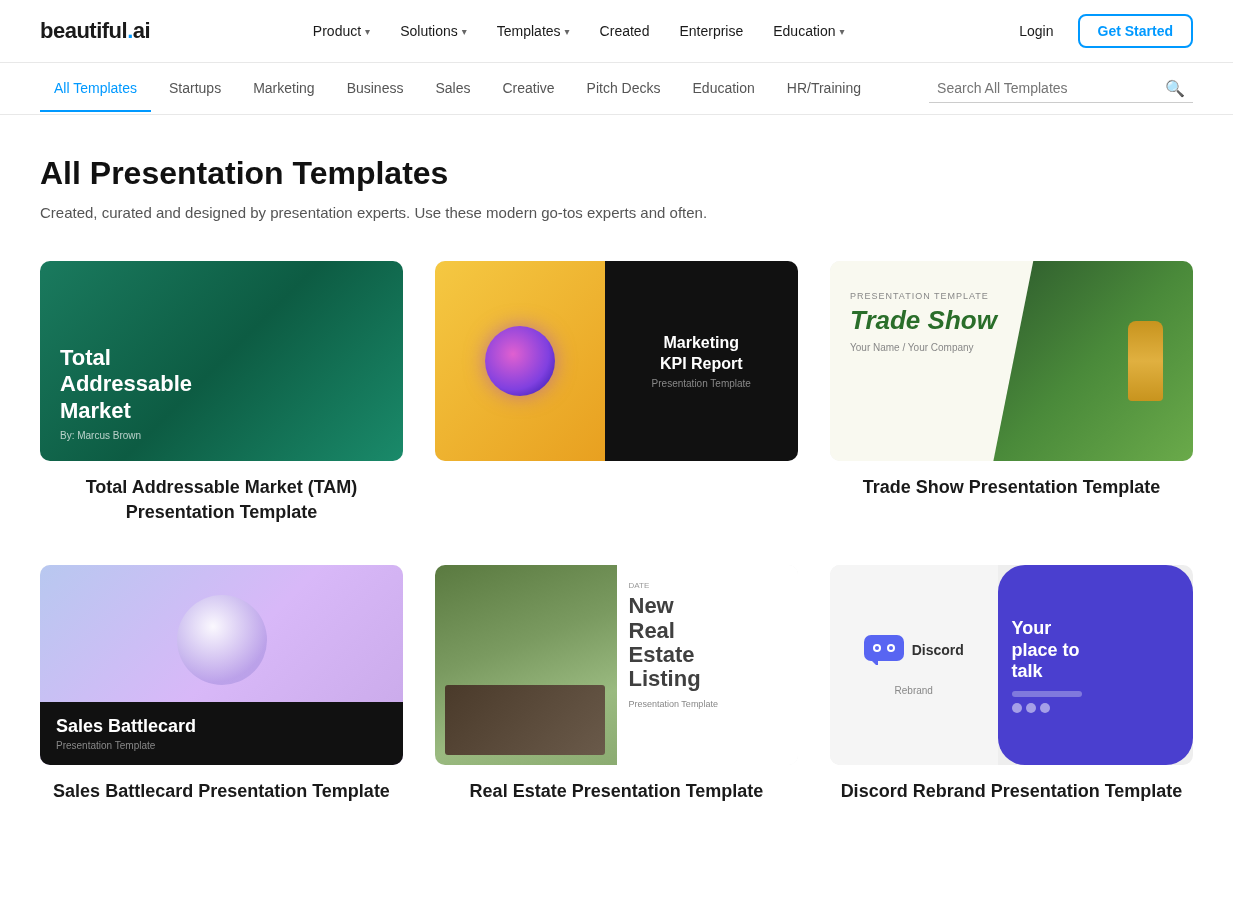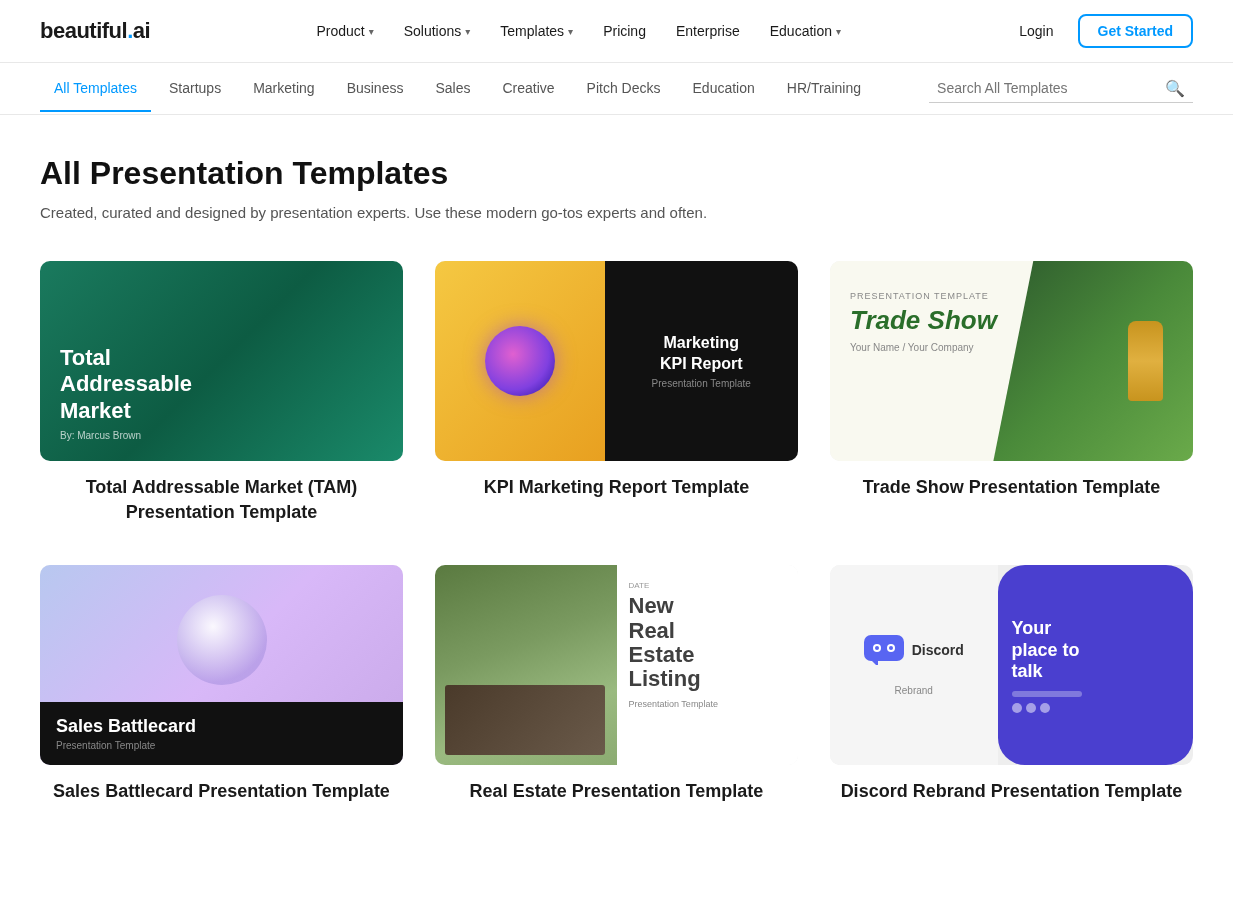--- a/index.html
+++ b/index.html
@@ -176,21 +176,21 @@
     </div>
     <div class="nav-item">
       <span>Solutions</span>
       <span class="chevron">▾</span>
     </div>
     <div class="nav-item">
       <span>Templates</span>
       <span class="chevron">▾</span>
     </div>
     <div class="nav-item">
-      <span>Pricing</span>
+      <span>Created</span>
     </div>
     <div class="nav-item">
       <span>Enterprise</span>
     </div>
     <div class="nav-item">
       <span>Education</span>
       <span class="chevron">▾</span>
     </div>
   </nav>
 
@@ -243,21 +243,20 @@
             <div class="thumb-kpi-orb"></div>
           </div>
           <div class="thumb-kpi-right">
             <div>
               <div class="thumb-kpi-right-text">Marketing<br>KPI Report</div>
               <div class="thumb-kpi-right-sub">Presentation Template</div>
             </div>
           </div>
         </div>
       </div>
-      <div class="template-title">KPI Marketing Report Template</div>
     </div>
 
     <div class="template-card">
       <div class="template-thumb">
         <div class="template-thumb-inner thumb-tradeshow" style="position:relative; background:#f9f9f0;">
           <div class="thumb-tradeshow-bg"></div>
           <div class="thumb-tradeshow-content">
             <div class="thumb-tradeshow-small">PRESENTATION TEMPLATE</div>
             <div class="thumb-tradeshow-title">Trade Show</div>
             <div class="thumb-tradeshow-name">Your Name / Your Company</div>

